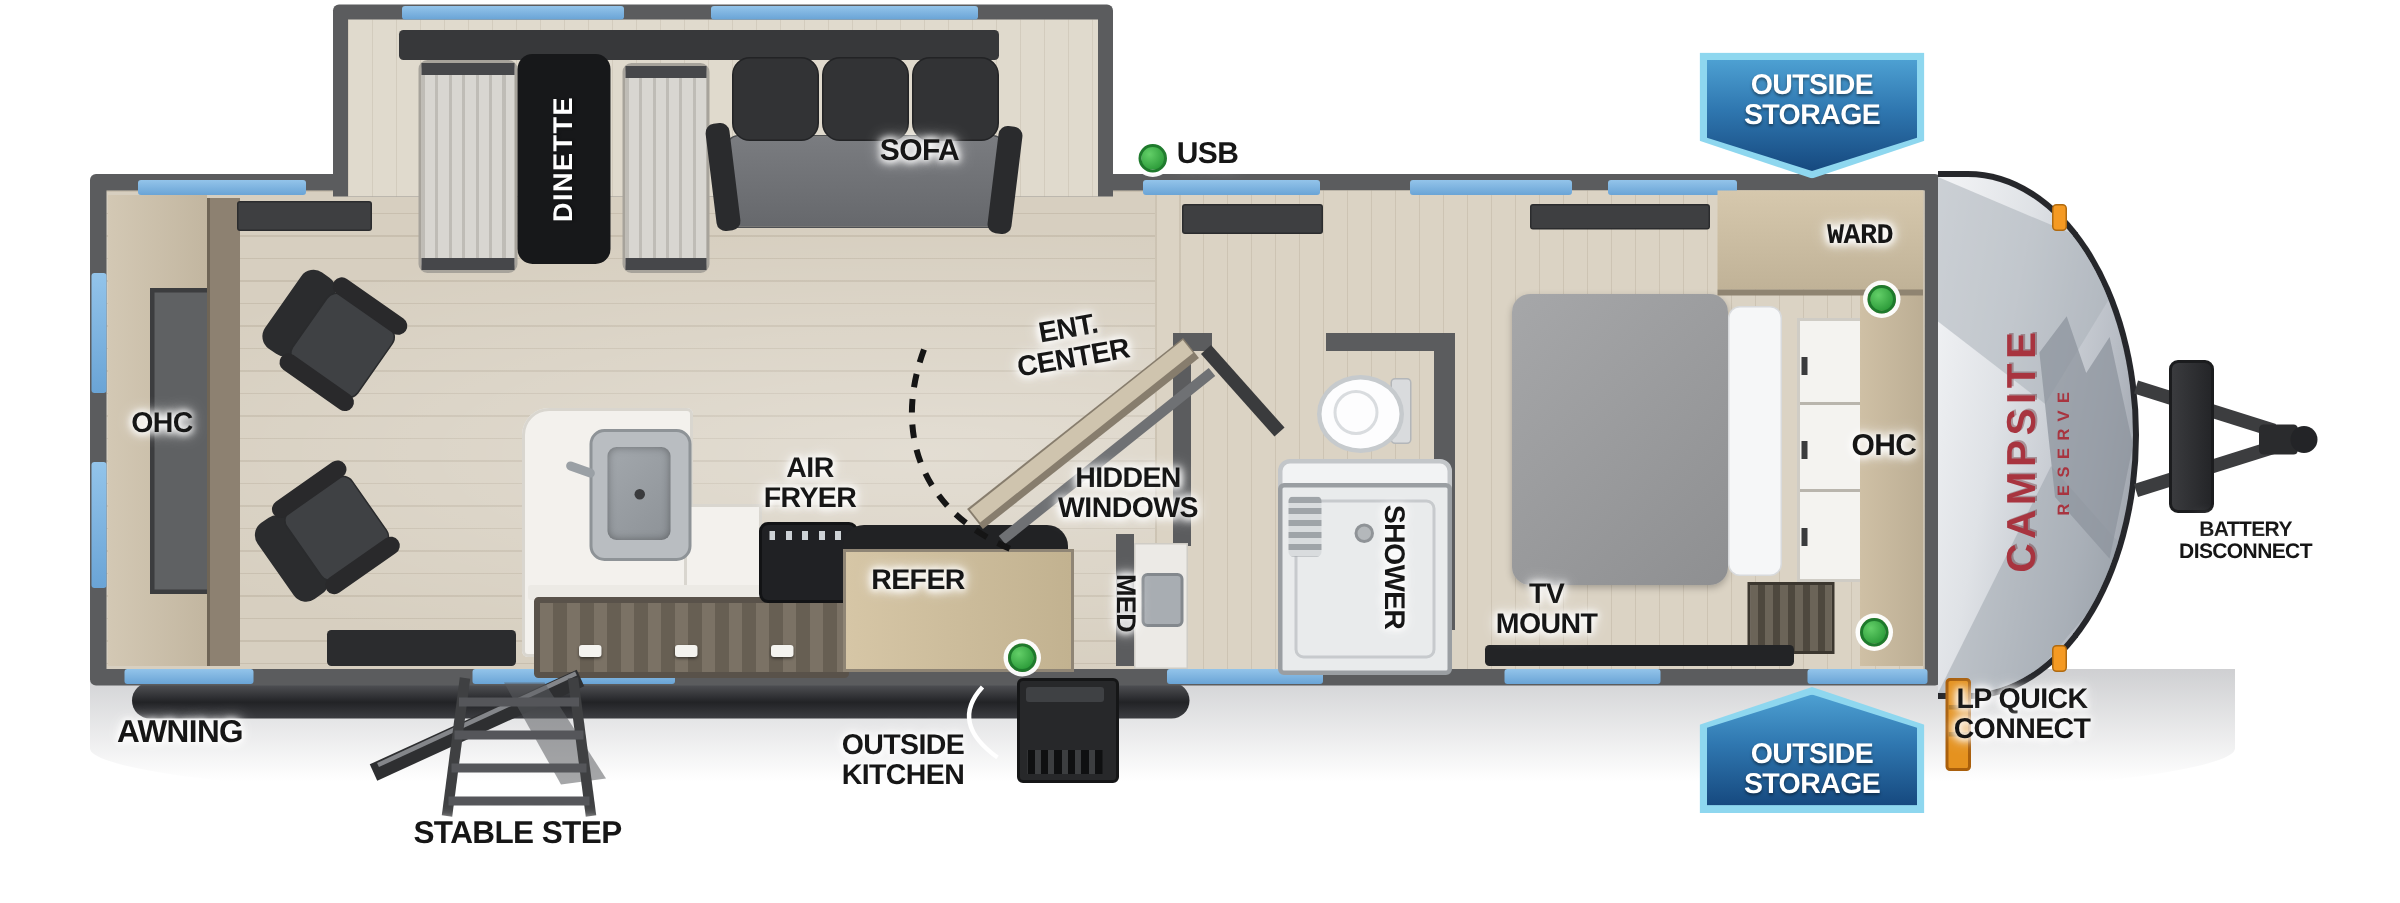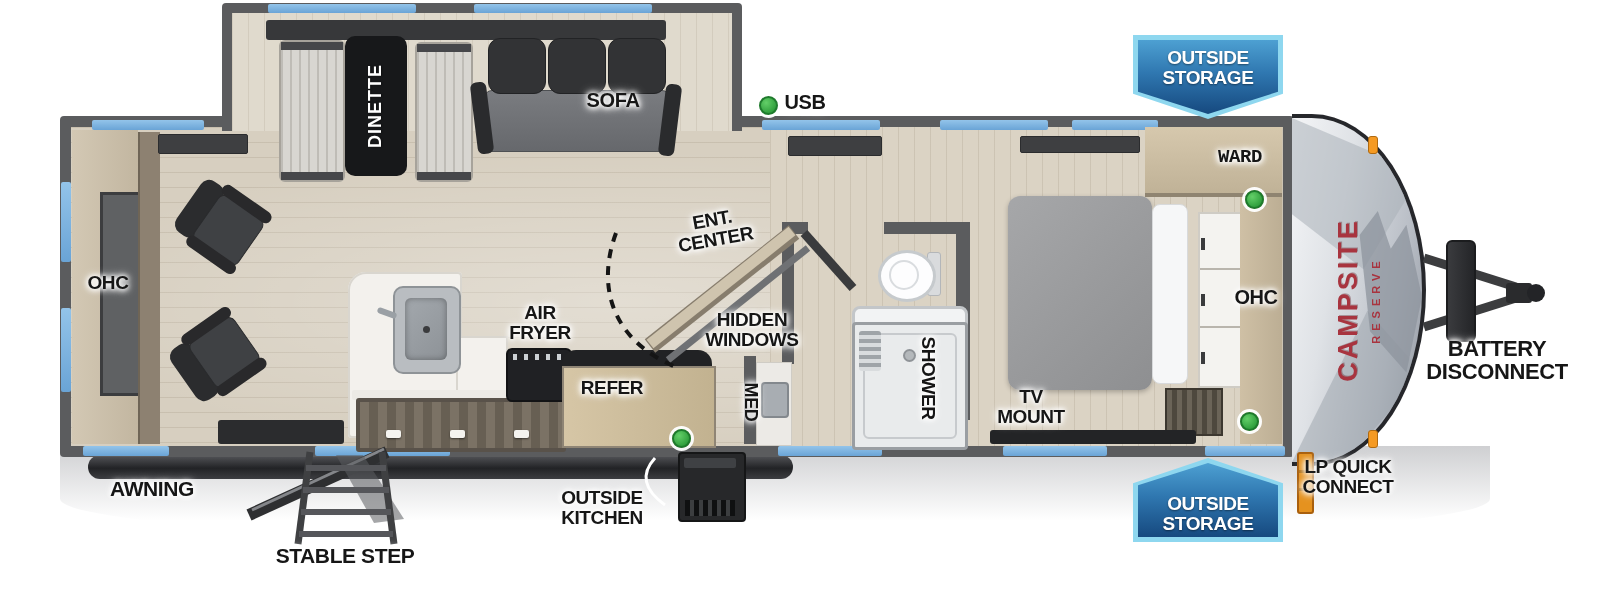--- a/index.html
+++ b/index.html
@@ -276,28 +276,28 @@
     <div>WINDOWS</div>
   </div>
   <div class="lbl rot90" style="left:750px;top:402px;font-size:18px;z-index:9;">MED</div>
   <div class="lbl rot90" style="left:928px;top:378px;font-size:19px;z-index:9;">SHOWER</div>
   <div class="lbl" style="left:1031px;top:407px;font-size:19px;z-index:9;">
     <div>TV</div>
     <div>MOUNT</div>
   </div>
   <div class="lbl" style="left:1240px;top:157px;font-size:19px;z-index:9;font-family:Liberation Mono, monospace;">WARD</div>
   <div class="lbl" style="left:1256px;top:298px;font-size:20px;z-index:9;">OHC</div>
-  <div class="lbl" style="left:152px;top:489px;font-size:21px;z-index:9;">AWNING</div>
+  <div class="lbl" style="left:120px;top:489px;font-size:21px;z-index:9;">AWNING</div>
   <div class="lbl" style="left:345px;top:556px;font-size:21px;z-index:9;">STABLE STEP</div>
   <div class="lbl" style="left:602px;top:508px;font-size:19px;z-index:9;">
     <div>OUTSIDE</div>
     <div>KITCHEN</div>
   </div>
   <div class="lbl" style="left:1348px;top:477px;font-size:19px;z-index:9;">
     <div>LP QUICK</div>
     <div>CONNECT</div>
   </div>
-  <div class="lbl" style="left:1497px;top:360px;font-size:22px;z-index:9;">
+  <div class="lbl" style="left:1497px;top:360px;font-size:14px;z-index:9;">
     <div>BATTERY</div>
     <div>DISCONNECT</div>
   </div>
 
 </div>
 
 </body></html>

